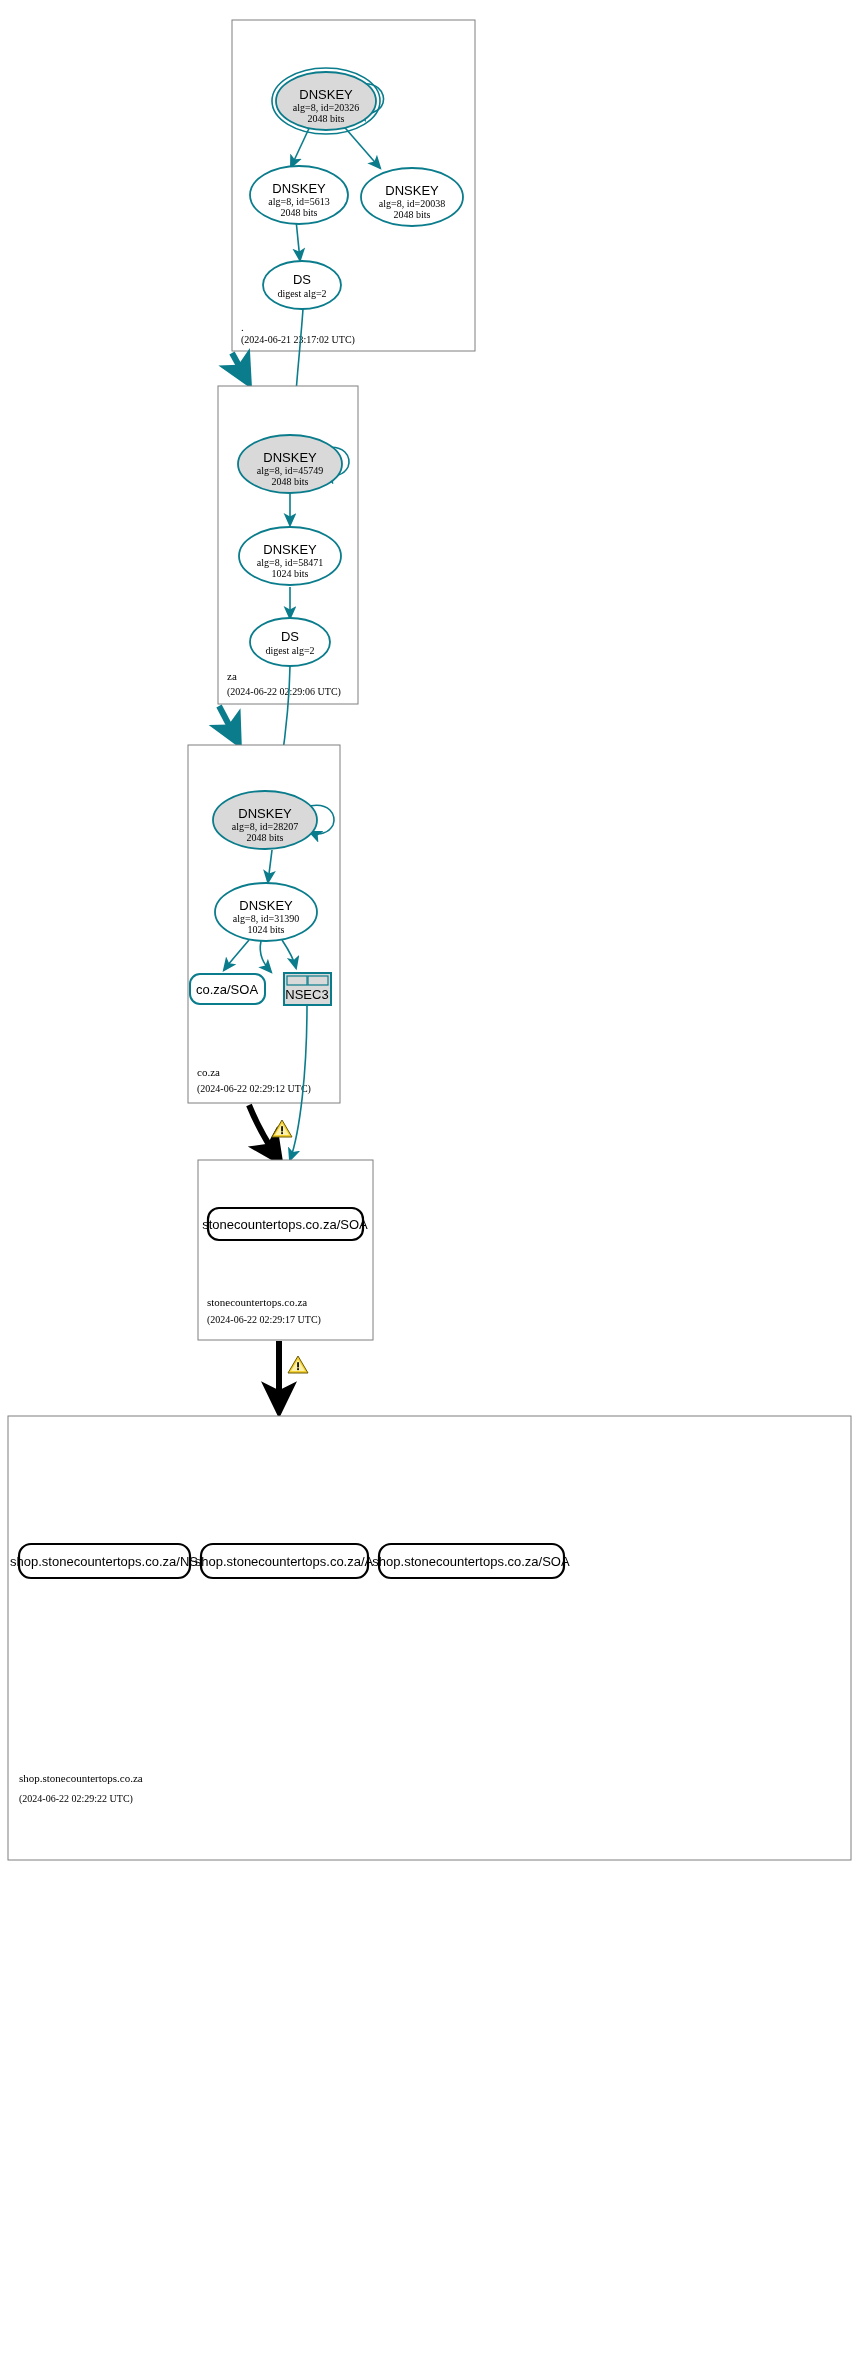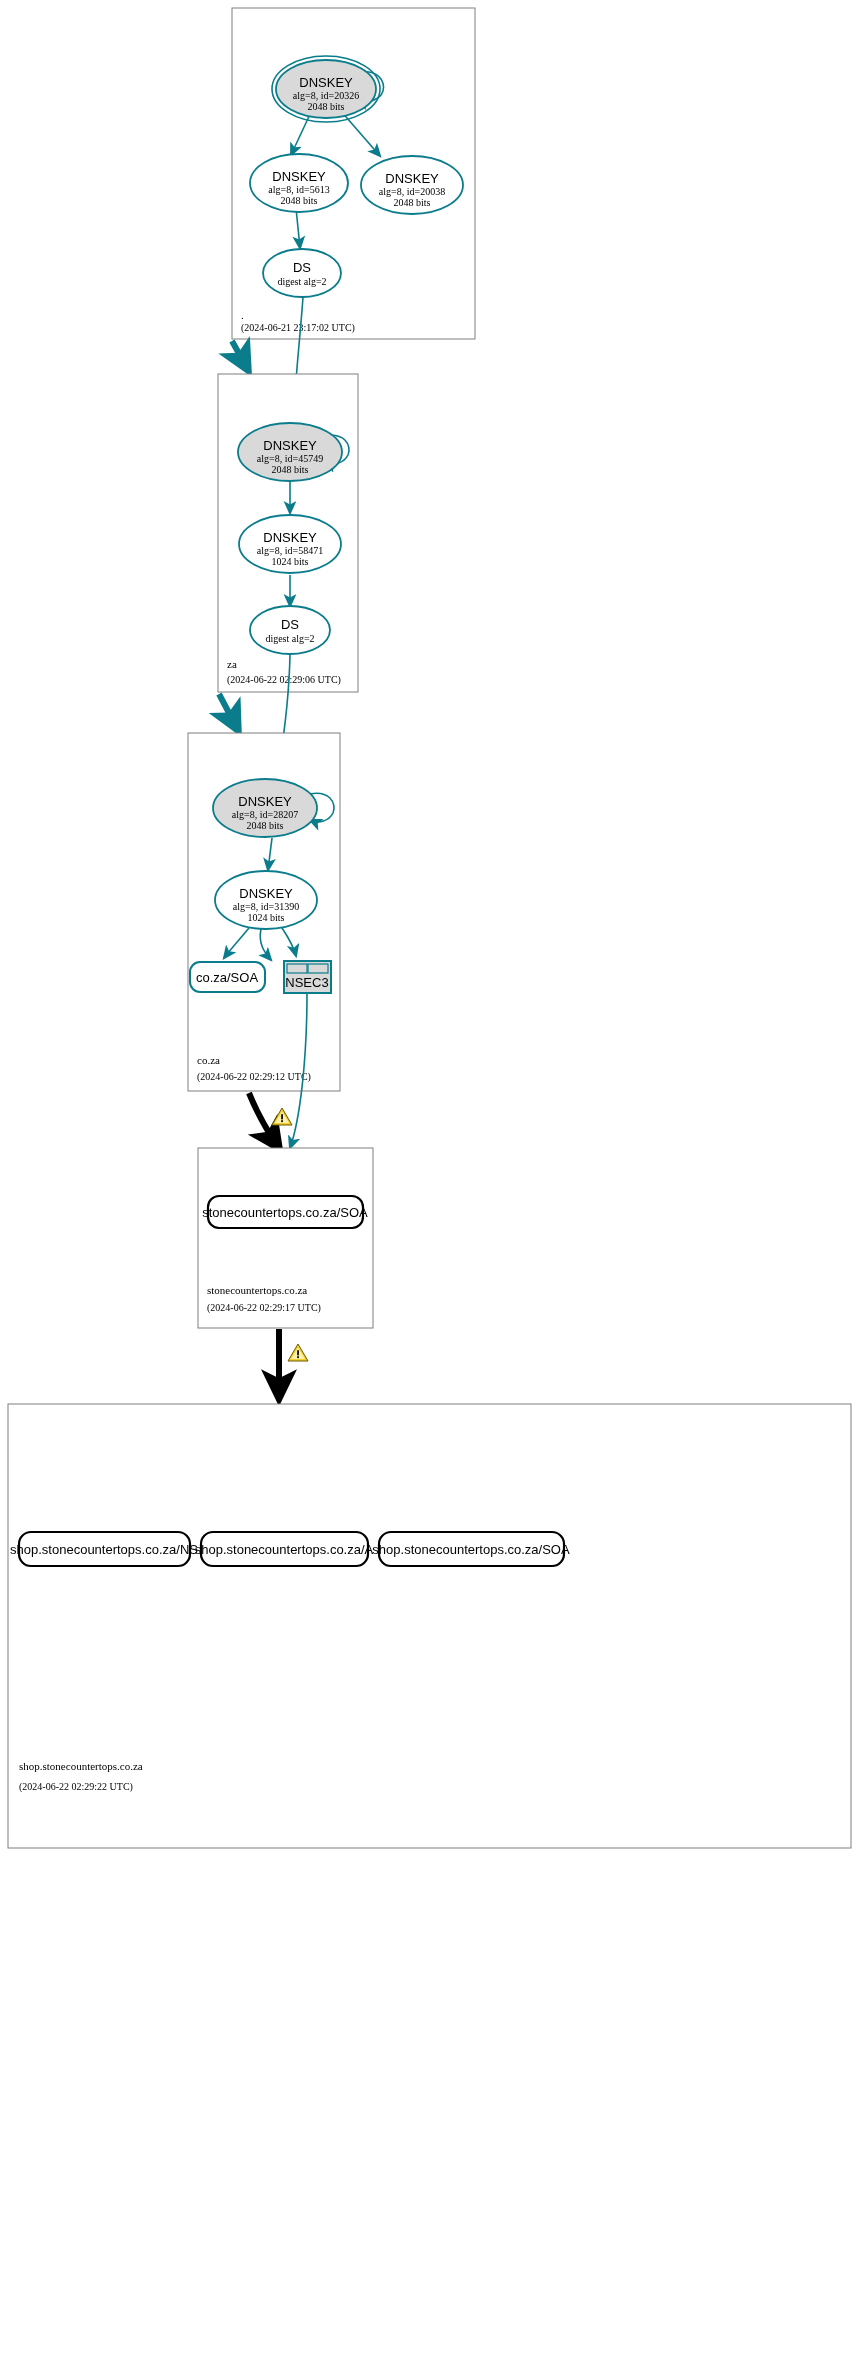--- a/index.html
+++ b/index.html
@@ -9,21 +9,21 @@
   }
   body {
     width: 859px;
     height: 2361px;
     position: relative;
     font-family: "Liberation Sans", sans-serif;
     overflow: hidden;
   }
   #stage {
     position: absolute;
-    left: 0; top: 0;
+    left: 0; top: 12px;
     width: 859px;
     height: 1836px;
   }
   svg.diagram {
     position: absolute;
     left: 0; top: 0;
     width: 859px;
     height: 2361px;
   }
   

